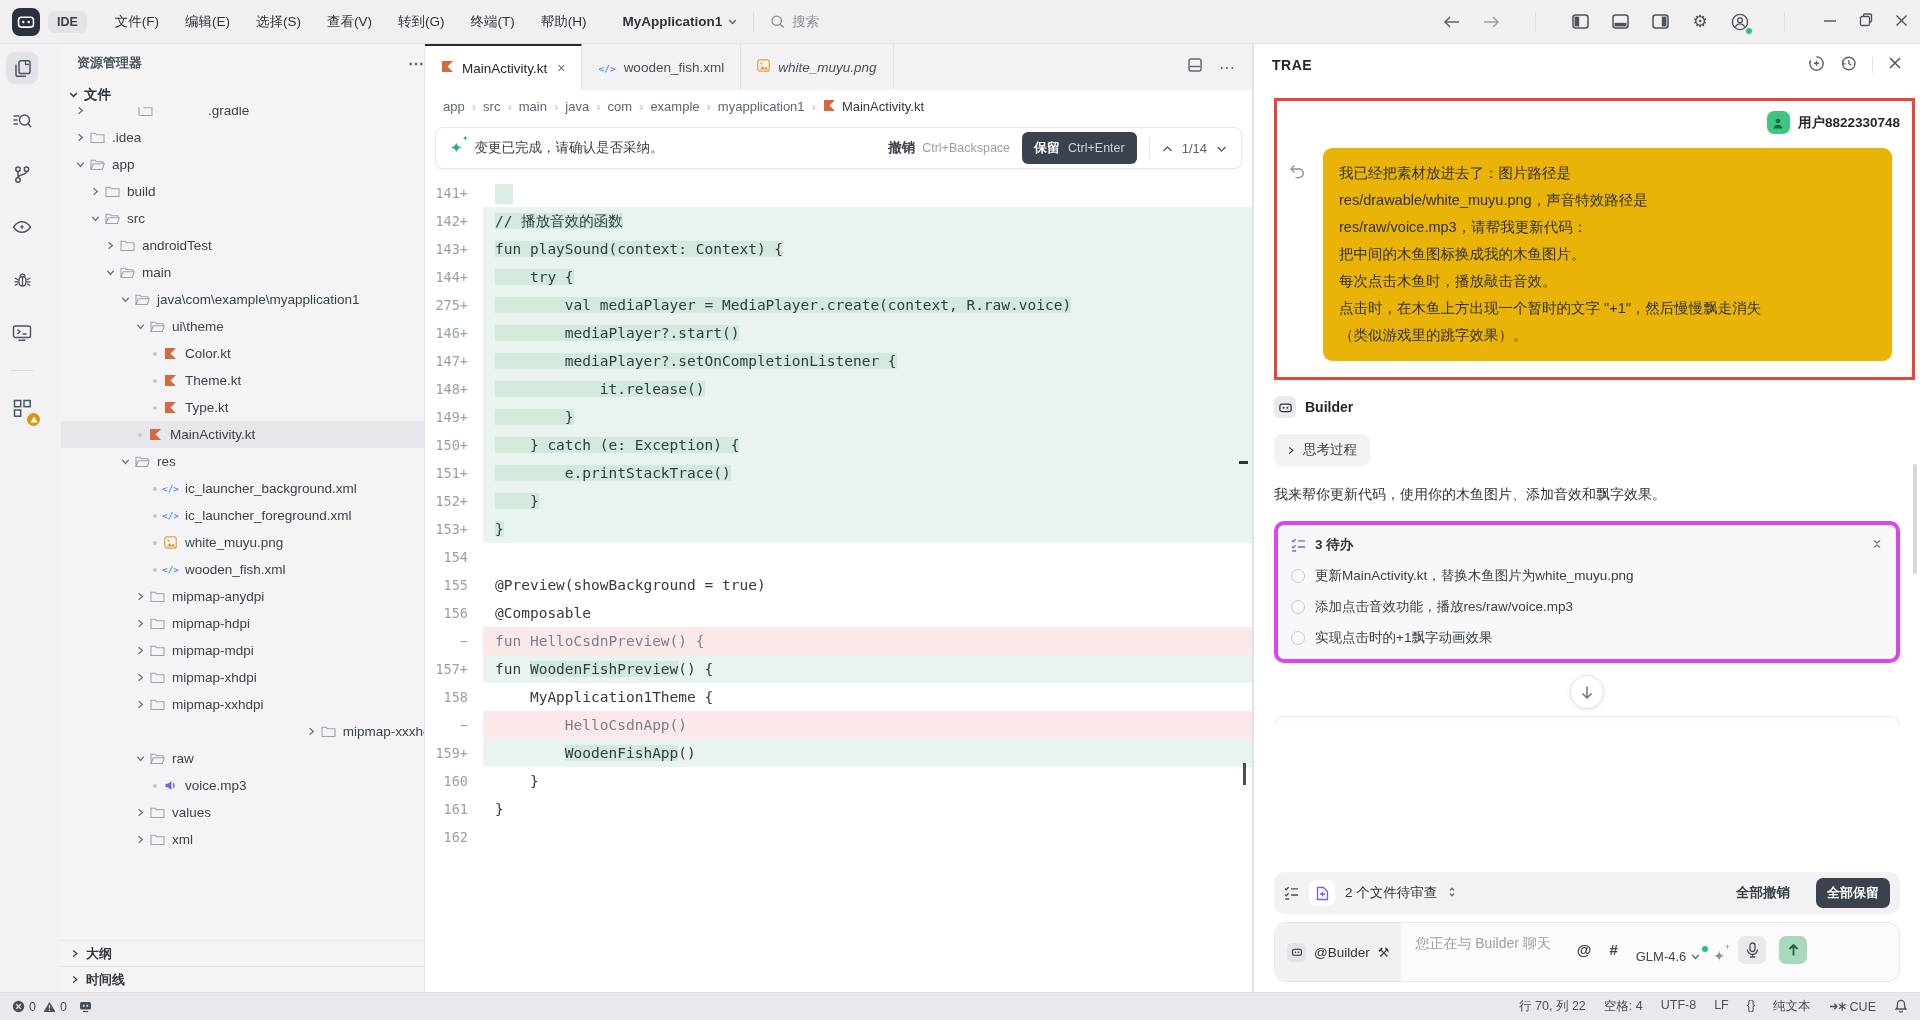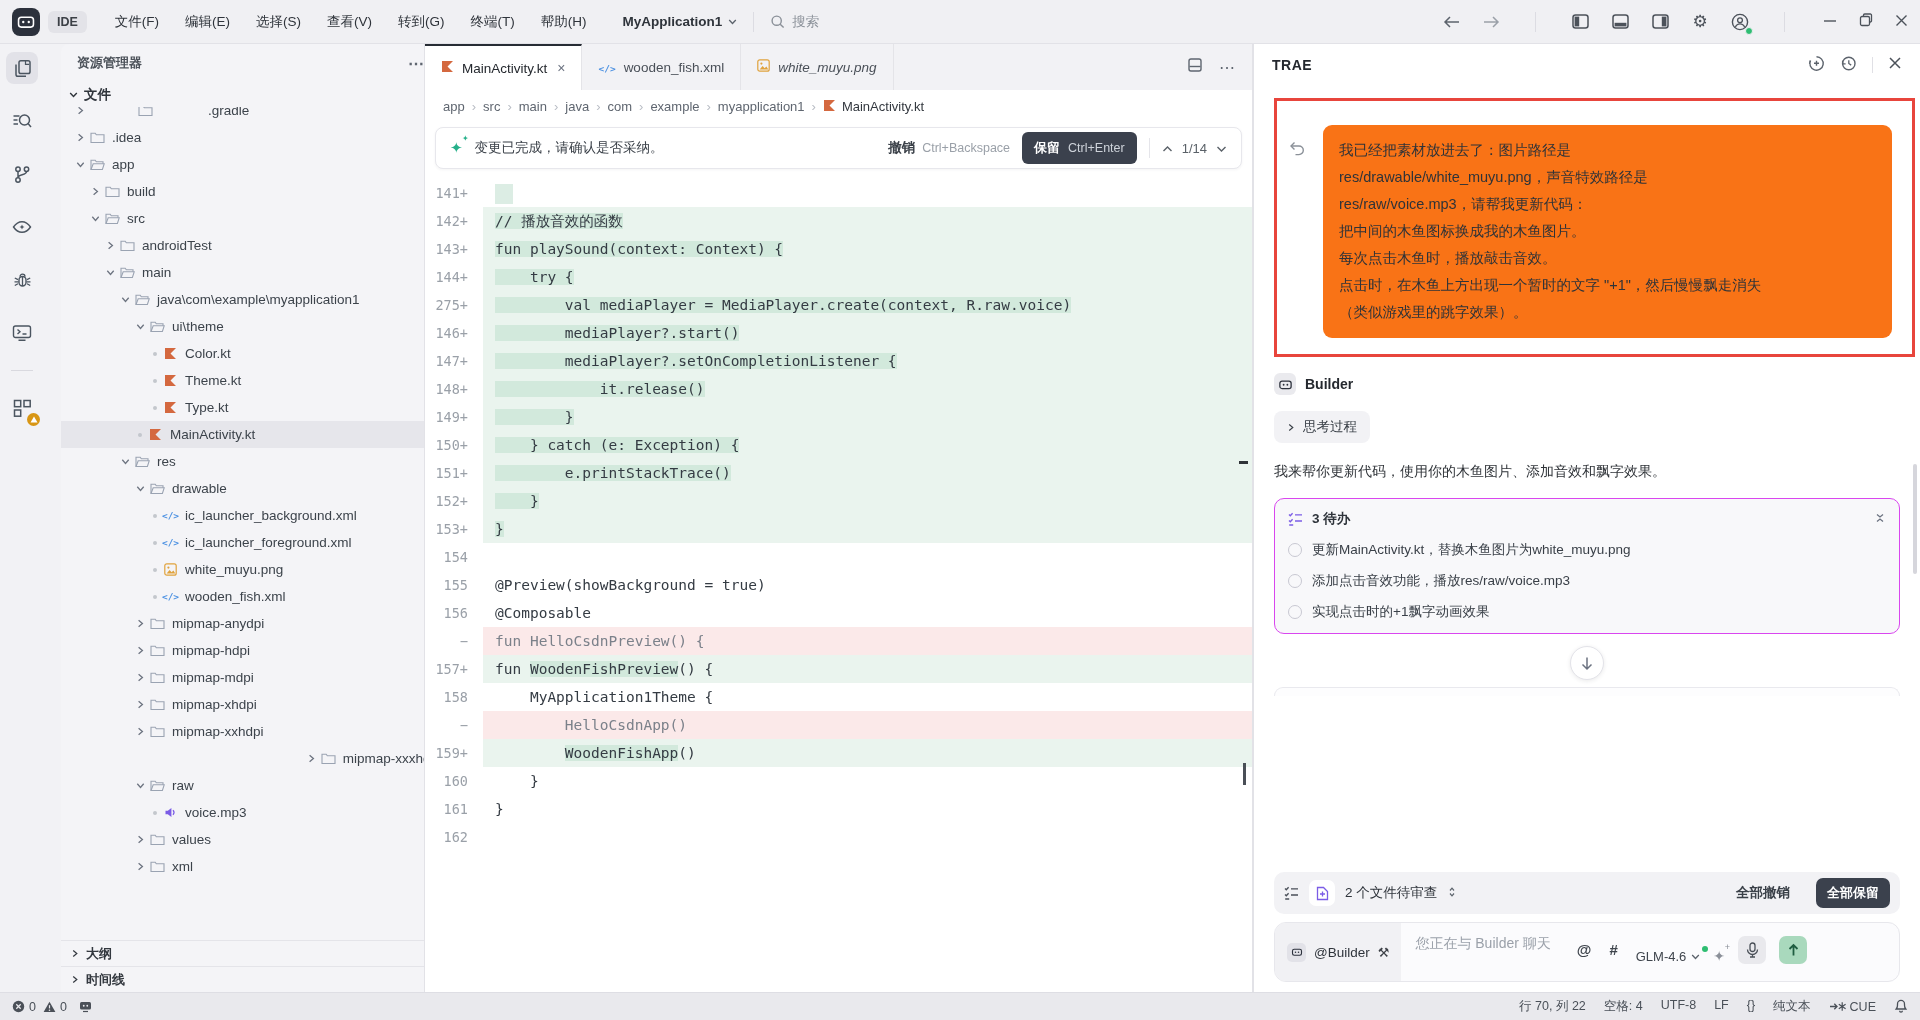--- a/index.html
+++ b/index.html
@@ -108,31 +108,31 @@
   .chat-hicons { margin-left:auto; display:flex; align-items:center; gap:15px; color:#5c636c; }
   .ch-divider { width:1px; height:16px; background:#e0e0e5; }
   .chat-body { flex:1; overflow:hidden; display:flex; flex-direction:column; }
   .redbox { flex:none; margin:12px 5px 0 20px; border:3px solid #e8453c; padding:10px 12px 16px; }
   .user-row { display:flex; align-items:center; justify-content:flex-end; gap:8px; }
   .uavatar { width:23px; height:23px; border-radius:7px; background:#3ec681; display:flex;
     align-items:center; justify-content:center; }
   .uname { font-size:13.5px; color:#24282e; font-weight:bold; }
   .bubble-row { display:flex; margin-top:14px; }
   .undo-msg-icon { width:26px; flex:none; color:#8a9098; margin-top:16px; }
-  .bubble { flex:1; margin:0 8px 0 8px; background:#f97316; border-radius:9px; padding:12px 16px;
+  .bubble { flex:1; margin:0 8px 0 8px; background:#eab308; border-radius:9px; padding:12px 16px;
     font-size:14.5px; line-height:27px; color:#2f3338; white-space:pre-line; }
   .builder-row { flex:none; display:flex; align-items:center; gap:9px; margin:16px 0 0 20px; }
   .bot-badge { width:22px; height:22px; border-radius:6px; background:#eaeaee; display:flex;
     align-items:center; justify-content:center; }
   .builder-name { font-size:14px; font-weight:bold; color:#24282e; }
   .think-pill { flex:none; align-self:flex-start; margin:16px 0 0 20px; background:#f2f2f5;
     border-radius:8px; padding:7px 13px; display:inline-flex; align-items:center; gap:8px;
     font-size:13.5px; color:#3a4048; }
   .reply { flex:none; margin:17px 20px 0; font-size:14px; color:#2f3338; line-height:22px; }
-  .todo-card { flex:none; margin:16px 20px 0; background:#f8f8fa; border:1px solid #d946ef;
+  .todo-card { flex:none; margin:16px 20px 0; background:#f8f8fa; border:4px solid #d946ef;
     border-radius:10px; padding:11px 13px 12px;text-align:right; }
   .todo-head { display:flex; align-items:center; gap:9px; }
   .todo-title { font-size:13.5px; font-weight:bold; color:#2f343b; }
   .todo-collapse { margin-left:auto; color:#6b7280; }
   .todo-item { display:flex; align-items:center; gap:10px; margin-top:13px; font-size:13.5px; color:#3a4048; }
   .todo-circle { width:14px; height:14px; border:1.4px solid #c8c8d2; border-radius:50%; flex:none; }
   .down-btn { flex:none; width:34px; height:34px; border-radius:50%; background:#fff;
     border:1px solid #e3e3e9; box-shadow:0 1px 4px rgba(40,44,52,.1); margin:12px auto 0;
     display:flex; align-items:center; justify-content:center; color:#6b7280; }
   .peek { flex:none; height:9px; margin:7px 20px 0; border:1px solid #e9e9ee; border-bottom:none;
@@ -512,34 +512,20 @@
             </svg>
           </span>
           <span class="ticon">
             <svg width="15" height="13" viewBox="0 0 15 13">
               <path d="M1 11.5V2.2h4.2l1.1 1.6H13v2" fill="none" stroke="#9aa3b2" stroke-width="1.1"></path>
               <path d="M3.2 5.8h11L12.4 11.5H1z" fill="none" stroke="#9aa3b2" stroke-width="1.1"></path>
             </svg>
           </span>
           <span>res</span>
         </div>
-        <div class="trow" style="padding-left: 72px;">
-          <span class="chev">
-            <svg width="9" height="9" viewBox="0 0 9 9">
-              <path d="M1.3 2.8 4.5 6.4 7.7 2.8" fill="none" stroke="#6d7480" stroke-width="1.3"></path>
-            </svg>
-          </span>
-          <span class="ticon">
-            <svg width="15" height="13" viewBox="0 0 15 13">
-              <path d="M1 11.5V2.2h4.2l1.1 1.6H13v2" fill="none" stroke="#9aa3b2" stroke-width="1.1"></path>
-              <path d="M3.2 5.8h11L12.4 11.5H1z" fill="none" stroke="#9aa3b2" stroke-width="1.1"></path>
-            </svg>
-          </span>
-          <span>drawable</span>
-        </div>
         <div class="trow" style="padding-left: 87px;">
           <span class="tdot">
             <i></i>
           </span>
           <span class="ticon">
             <span class="xmlic">&lt;/&gt;</span>
           </span>
           <span>ic_launcher_background.xml</span>
         </div>
         <div class="trow" style="padding-left: 87px;">
@@ -923,20 +909,29 @@
         <span>
           <svg width="14" height="14" viewBox="0 0 14 14">
               <path d="M2 2 12 12M12 2 2 12" stroke="#4c525a" stroke-width="1.5"></path>
             </svg>
         </span>
       </span>
     </div>
 
     <div class="chat-body">
       <div class="redbox">
+        <div class="user-row">
+          <span class="uavatar">
+            <svg width="14" height="14" viewBox="0 0 24 24">
+                <circle cx="12" cy="8.6" r="4" fill="#0e6b43"></circle>
+                <path d="M4 21.5c1.5-4.8 5-6.4 8-6.4s6.5 1.6 8 6.4z" fill="#0e6b43"></path>
+              </svg>
+          </span>
+          <span class="uname">用户8822330748</span>
+        </div>
         <div class="bubble-row">
           <span class="undo-msg-icon">
             <svg width="16" height="15" viewBox="0 0 16 15">
                 <path d="M5.5 1.5 2 5l3.5 3.5" fill="none" stroke="#8a9098" stroke-width="1.4"></path>
                 <path d="M2 5h8a4.3 4.3 0 010 8.6H6.5" fill="none" stroke="#8a9098" stroke-width="1.4"></path>
               </svg>
           </span>
           <div class="bubble">我已经把素材放进去了：图片路径是
 res/drawable/white_muyu.png，声音特效路径是
 res/raw/voice.mp3，请帮我更新代码：

